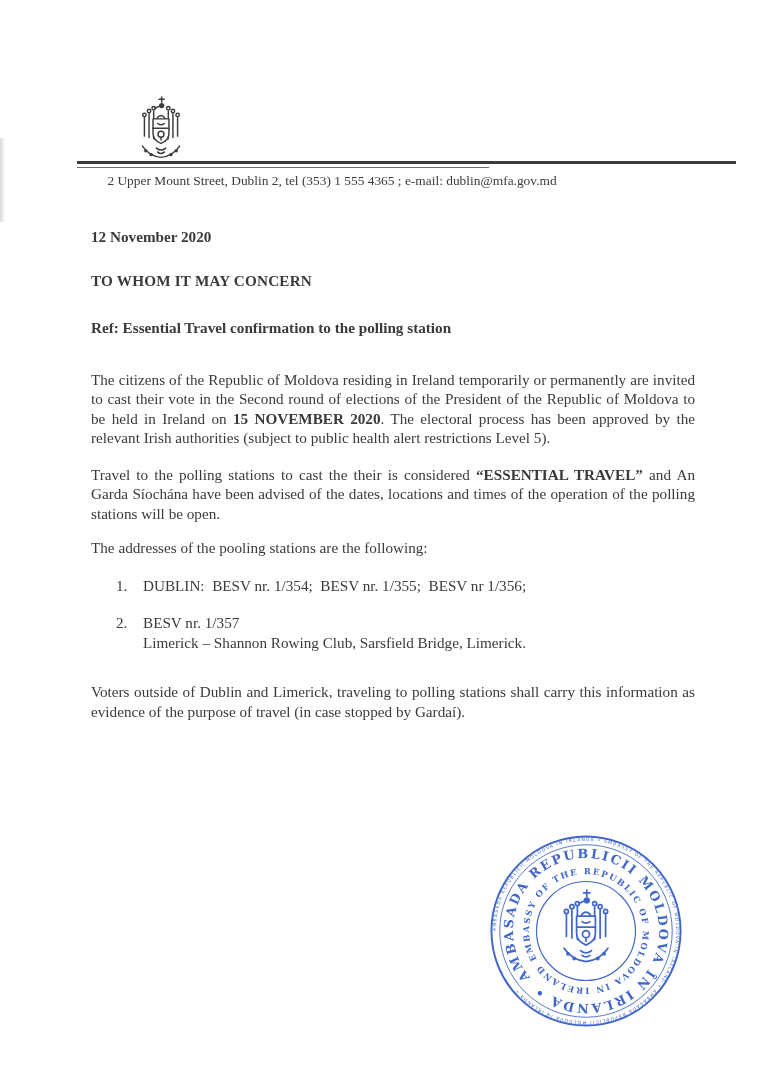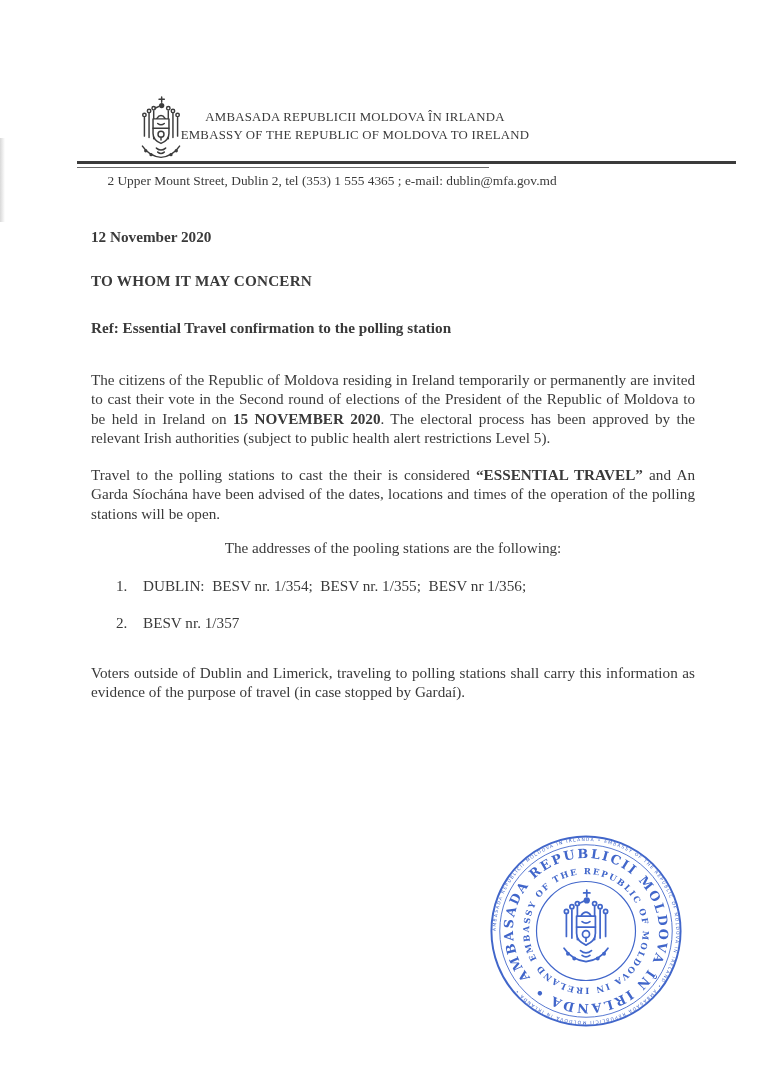--- a/index.html
+++ b/index.html
@@ -19,21 +19,21 @@
     font-size:13.4px;line-height:18px;}
   
   .body{position:absolute;left:91px;top:227px;width:604px;font-size:15.2px;line-height:19.5px;}
   .b{font-weight:bold;}
   .date{font-weight:bold;}
   .salutation{font-weight:bold;margin-top:24px;letter-spacing:.2px;}
   .subject{font-weight:bold;margin-top:28px;}
   .para{text-align:justify;}
   .p1{margin-top:32px;}
   .p2{margin-top:17px;}
-  .p3{margin-top:14px;text-align:center;}
+  .p3{margin-top:14px;text-align:left;}
   .list-item{display:flex;margin-top:18px;white-space:pre-wrap;}
   .list-item .num{width:27px;flex:0 0 27px;margin-left:25px;}
   .item-detail{margin-top:19px;margin-left:52px;width:552px;text-align:justify;white-space:pre-wrap;}
   .item2-lines{flex:1;}
   .p4{margin-top:30px;}
   
   .stamp{position:absolute;left:488px;top:833px;width:196px;height:196px;
     color:var(--stamp-blue,#2d56c5);opacity:.9;}
   .stamp text{fill:currentColor;}
   .ring-big{font-family:"DejaVu Serif",serif;font-size:13px;font-weight:bold;letter-spacing:2.1px;}
@@ -78,24 +78,20 @@
     </g>
   </defs>
 </svg>
 
 <div class="page">
   <div class="scan-edge"></div>
 
   <svg class="logo" width="60" height="69" viewBox="0 0 90 104">
     <use href="#coa"></use>
   </svg>
-  <div class="org-block">
-    <div class="org-line">AMBASADA REPUBLICII MOLDOVA ÎN IRLANDA</div>
-    <div class="org-line">EMBASSY OF THE REPUBLIC OF MOLDOVA TO IRELAND</div>
-  </div>
   <div class="rule1"></div>
   <div class="rule2"></div>
   <div class="contact">2 Upper Mount Street, Dublin 2, tel (353) 1 555 4365 ; e-mail: dublin@mfa.gov.md</div>
 
   <div class="body">
     <div class="date">12 November 2020</div>
     <div class="salutation">TO WHOM IT MAY CONCERN</div>
     <div class="subject">Ref: Essential Travel confirmation to the polling station</div>
 
     <p class="para p1"><span>The citizens of the Republic of Moldova residing in Ireland temporarily or permanently are invited to cast their vote in the Second round of elections of the President of the Republic of Moldova to be held in Ireland on </span><span class="b">15 NOVEMBER 2020</span><span>. The electoral process has been approved by the relevant Irish authorities (subject to public health alert restrictions Level 5).</span></p>
@@ -104,21 +100,21 @@
 
     <p class="para p3">The addresses of the pooling stations are the following:</p>
 
     <div>
       <div class="list-item">
         <span class="num">1.</span>
         <span>DUBLIN:  BESV nr. 1/354;  BESV nr. 1/355;  BESV nr 1/356;</span>
       </div>
       <div class="list-item">
         <span class="num">2.</span>
-        <span class="item2-lines"><span>BESV nr. 1/357</span><br></span>
+        <span class="item2-lines"><span>BESV nr. 1/357</span><br><span>Limerick – Shannon Rowing Club, Sarsfield Bridge, Limerick.</span></span>
       </div>
     </div>
 
     <p class="para p4">Voters outside of Dublin and Limerick, traveling to polling stations shall carry this information as evidence of the purpose of travel (in case stopped by Gardaí).</p>
   </div>
 
   <svg class="stamp" viewBox="-100 -100 200 200">
     <circle r="96.5" fill="none" stroke="currentColor" stroke-width="2"></circle>
     <circle r="88" fill="none" stroke="currentColor" stroke-width="0.9"></circle>
     <circle r="50.5" fill="none" stroke="currentColor" stroke-width="1.2"></circle>

